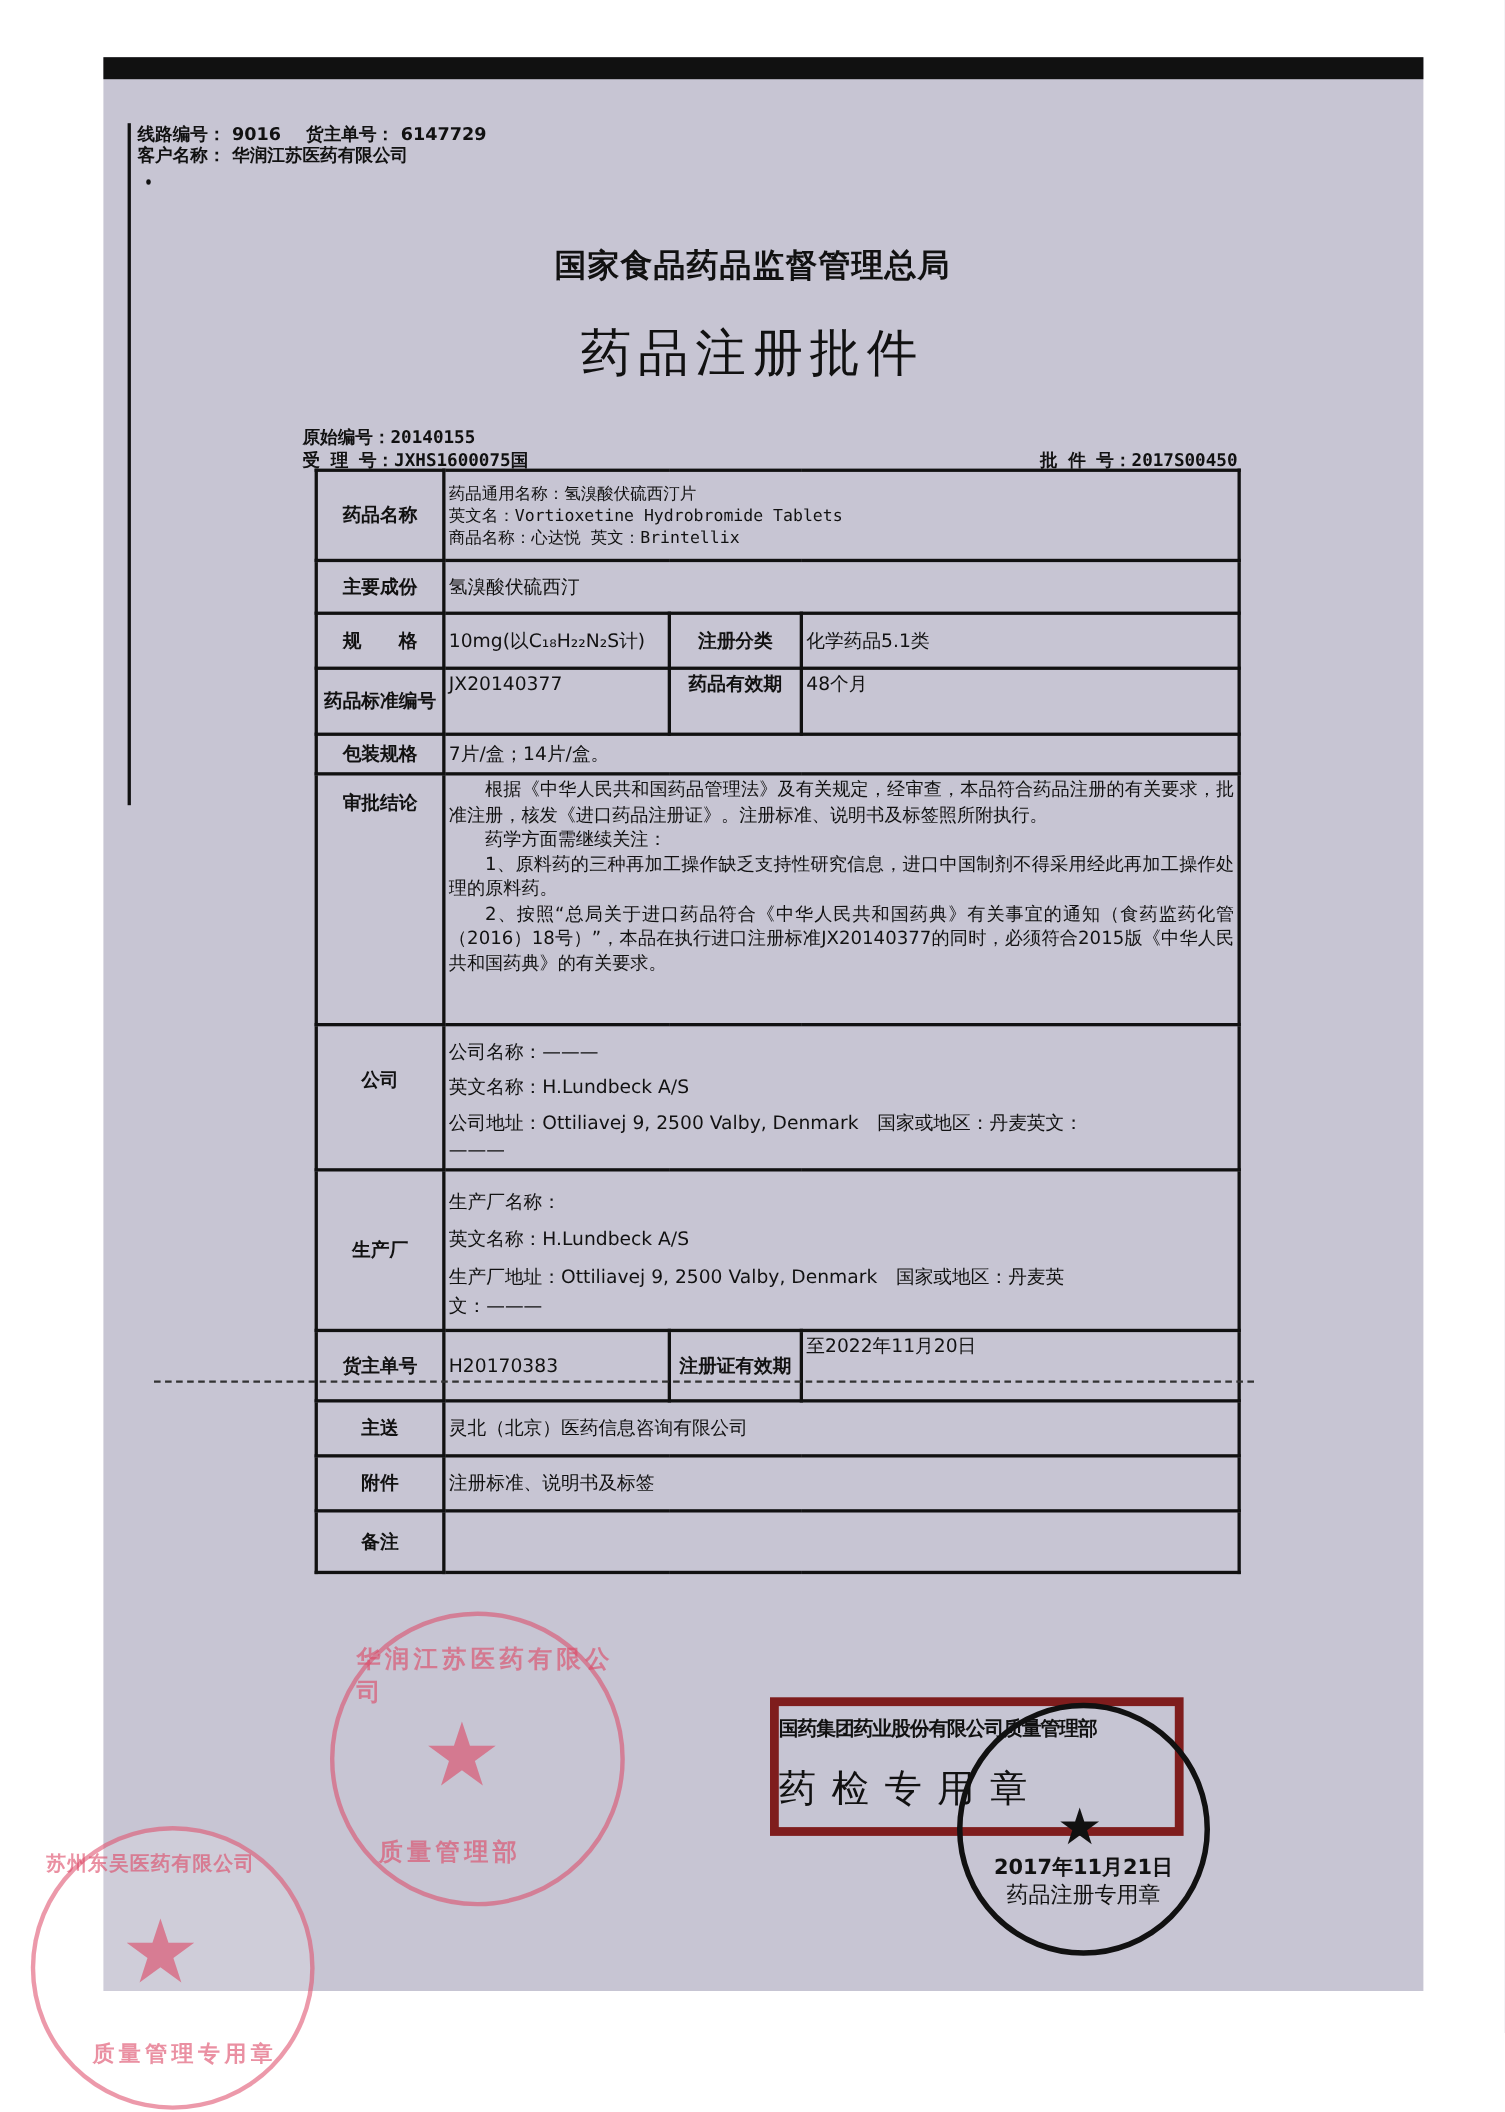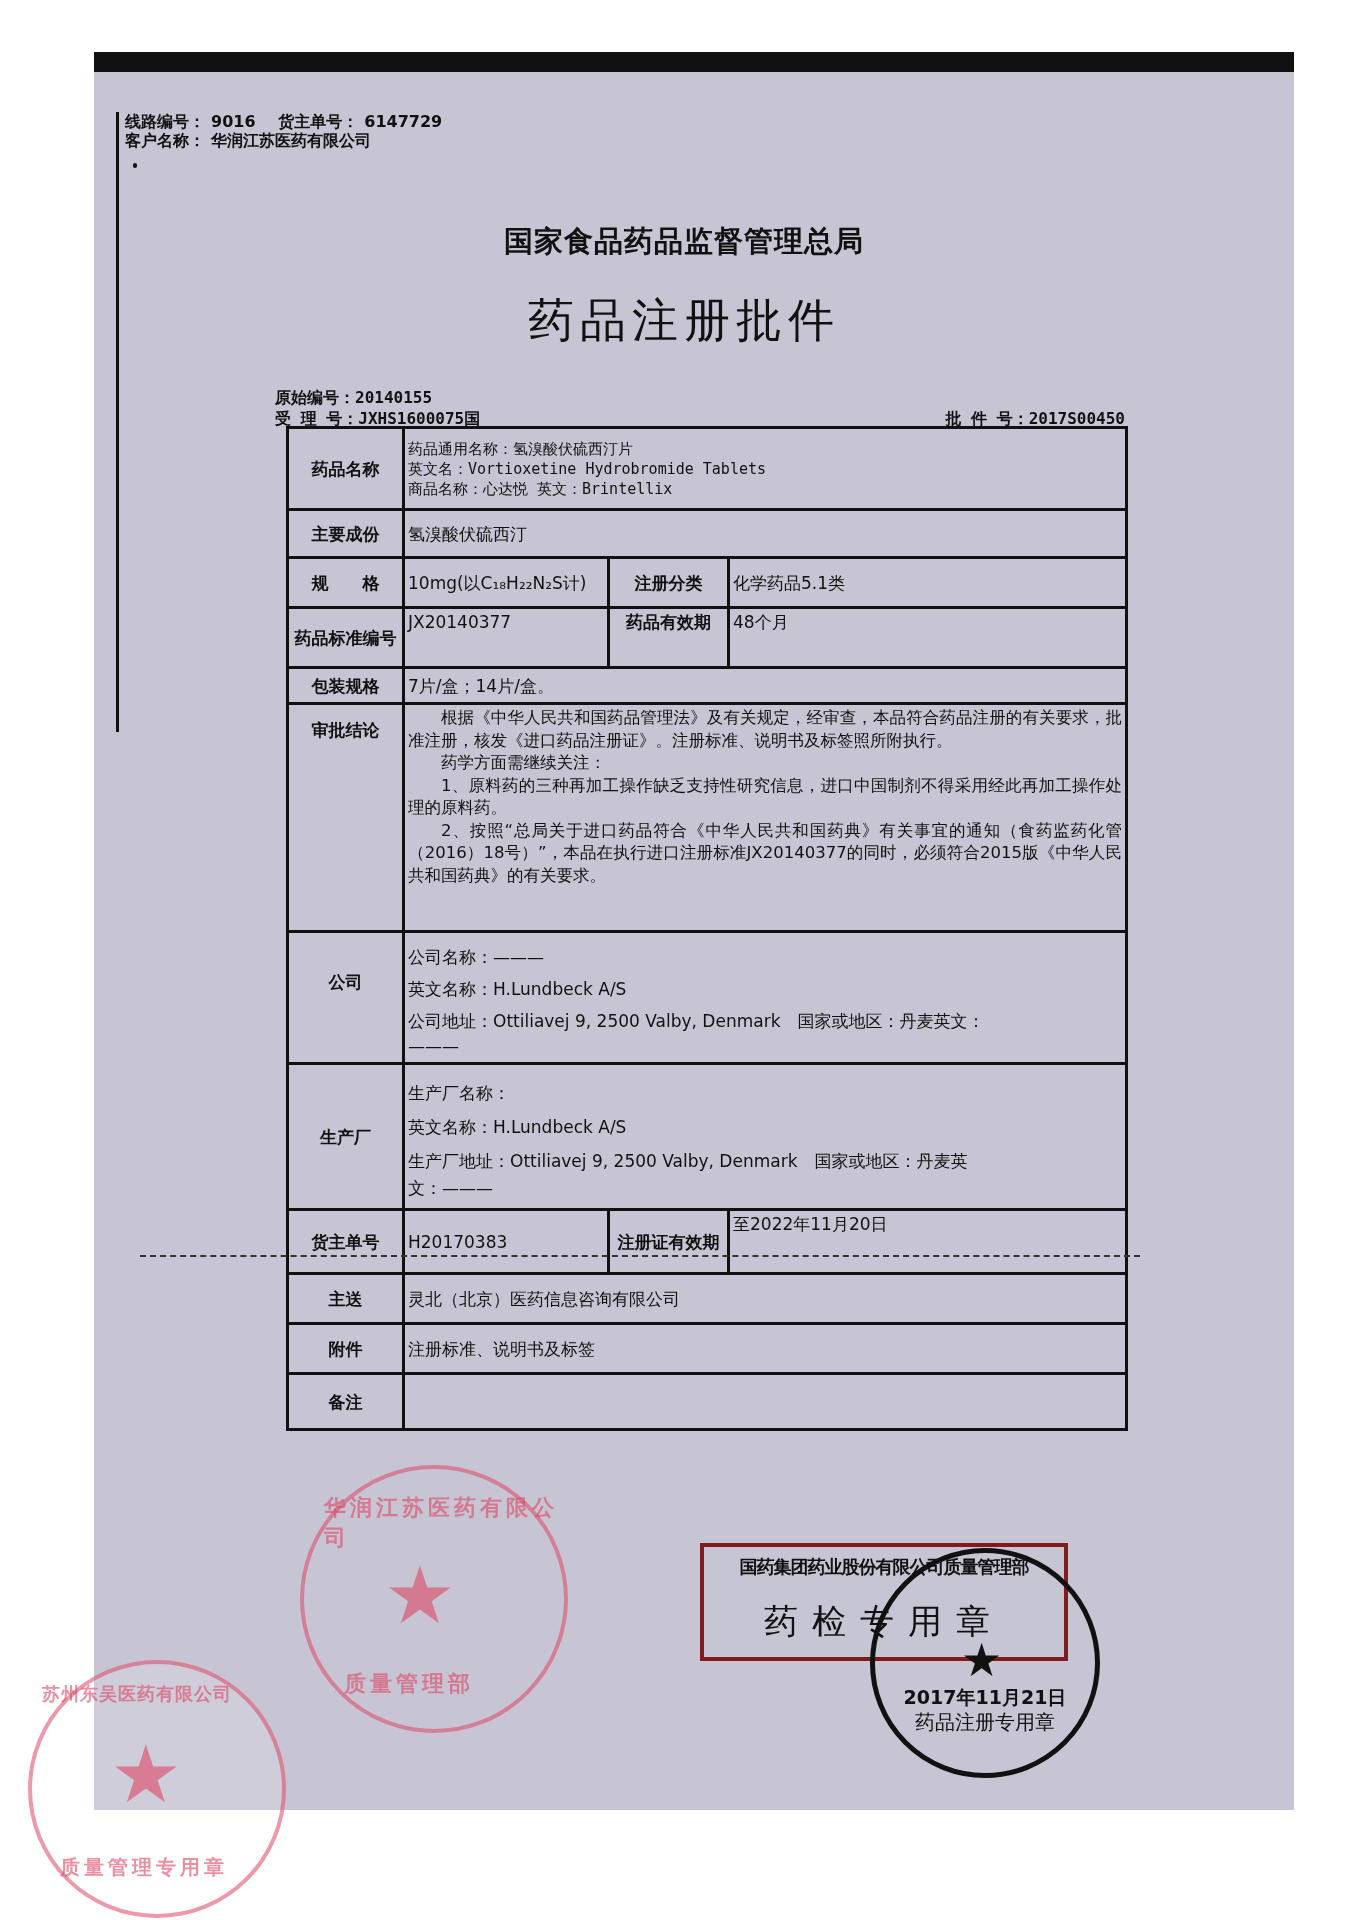--- a/index.html
+++ b/index.html
@@ -28,21 +28,21 @@
     position:absolute; left:286px; top:426px; width:842px;
     border-collapse:collapse; font-size:17px; table-layout:fixed;
   }
   table.reg td { border:3px solid #111; padding:2px 3px; vertical-align:middle; line-height:22px; }
   table.reg td.lab { width:116px; text-align:center; font-weight:bold; }
   td.lab2 { width:110px; text-align:center; font-weight:bold; }
   .mono { font-family:"DejaVu Sans Mono","Liberation Mono",monospace; }
   .para { text-indent:2em; text-align:justify; }
   .cert-stamp {
     position:absolute; left:700px; top:1543px; width:360px; height:110px;
-    border:4px solid #7f1d1d; text-align:center; background:rgba(199,197,211,0.35);
+    border:8px solid #7f1d1d; background:rgba(199,197,211,0.35);
   }
   .cert-stamp .t1 { font-size:18px; font-weight:bold; margin-top:8px; letter-spacing:-1px; }
   .cert-stamp .t2 { font-size:34px; font-weight:normal; letter-spacing:14px; margin-top:20px; }
   .round-seal {
     position:absolute; left:870px; top:1548px; width:220px; height:220px;
     border:5px solid #111; border-radius:50%;
   }
   .round-seal .date { position:absolute; left:0; width:100%; top:132px; text-align:center; font-size:19px; font-weight:bold; }
   .round-seal .name { position:absolute; left:0; width:100%; top:156px; text-align:center; font-size:20px; }
   .round-seal .star { position:absolute; left:86px; top:80px; font-size:46px; color:#111; }
@@ -188,14 +188,14 @@
 
 <div class="round-seal">
   <div class="star">★</div>
   <div class="date">2017年11月21日</div>
   <div class="name">药品注册专用章</div>
 </div>
 
 <div class="red-seal seal2">
   <div class="arc" style="font-size:18px;letter-spacing:1px;left:10px">苏州东吴医药有限公司</div>
   <div class="star">★</div>
-  <div class="arc arc2" style="font-size:20px;left:28px">质量管理专用章</div>
+  <div class="arc arc2" style="font-size:20px;left:52px">质量管理专用章</div>
 </div>
 
 </body></html>

